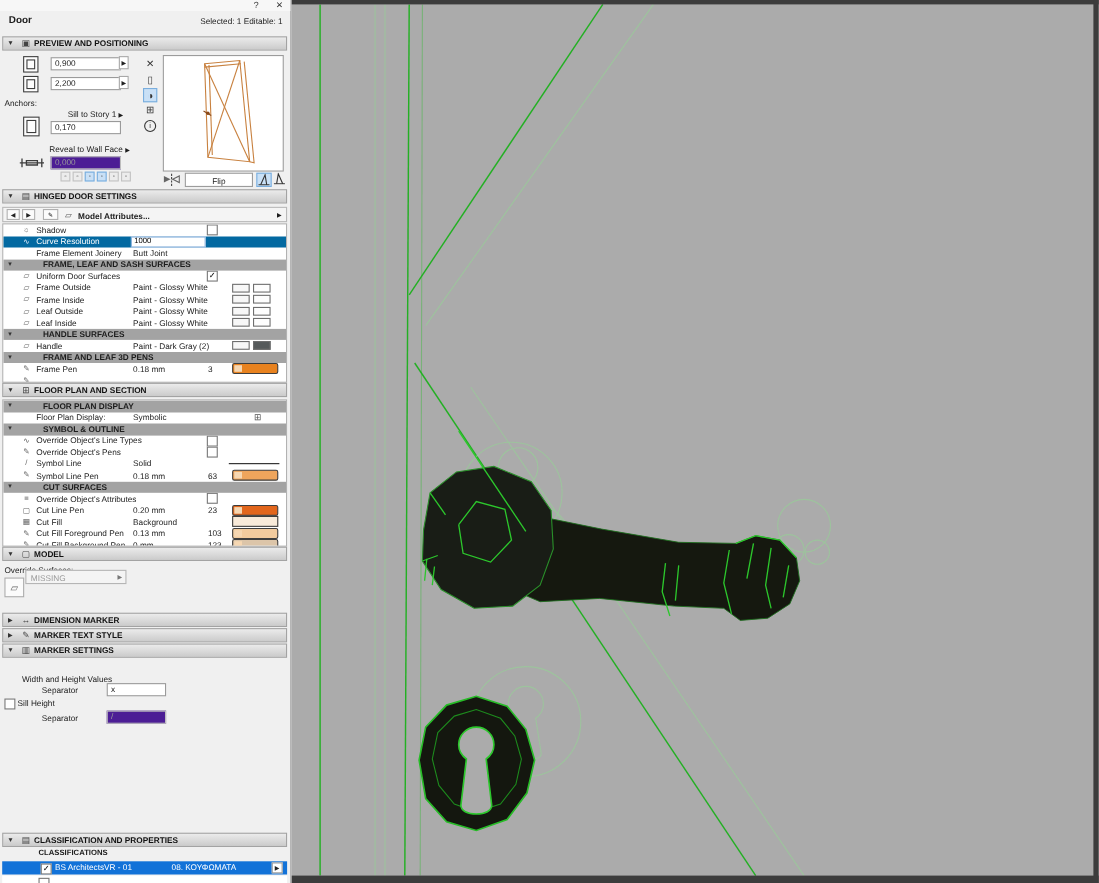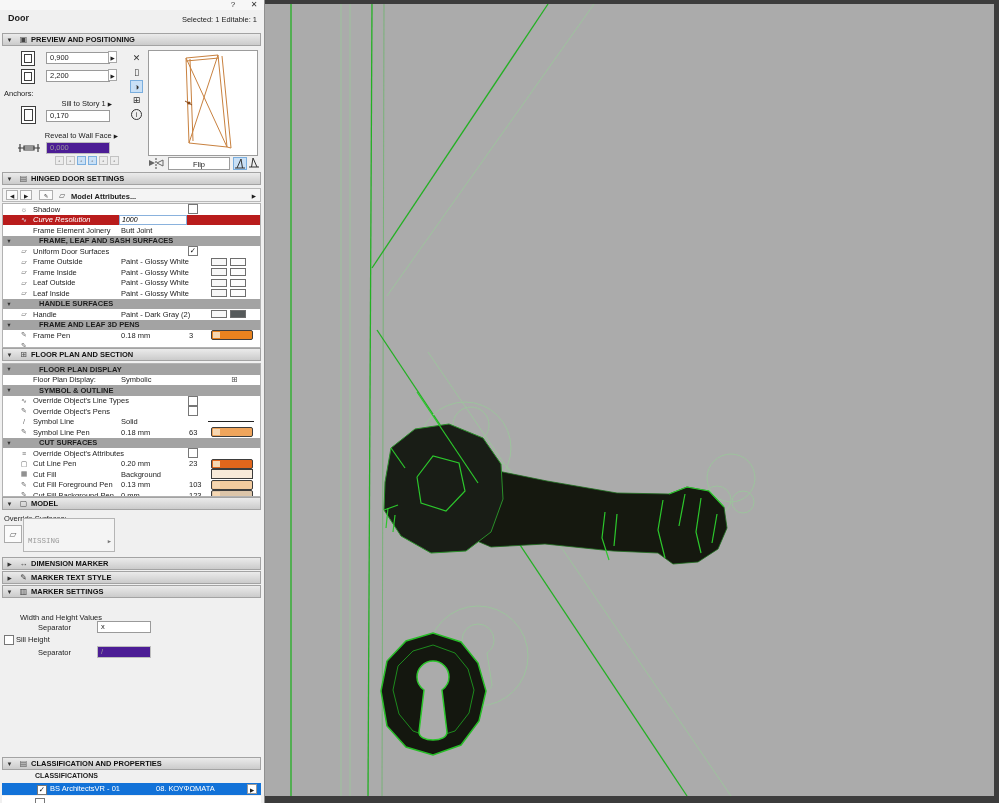--- a/index.html
+++ b/index.html
@@ -31,21 +31,21 @@
   .viewicon.on{background:#c9e0f6;border:1px solid #7aaede;box-sizing:border-box;}
   .prevbox{position:absolute;left:148px;top:50px;width:110px;height:106px;background:#fff;border:1px solid #9c9c9c;box-sizing:border-box;}
   .flipbtn{position:absolute;left:168px;top:157px;width:62px;height:13px;background:#fff;border:1px solid #9c9c9c;text-align:center;font-size:7.5px;line-height:13px;box-sizing:border-box;}
   .swingico{position:absolute;top:157px;width:14px;height:13px;box-sizing:border-box;}
   .swingico.on{background:#c9e0f6;border:1px solid #7aaede;}
   .ptoolbar{position:absolute;left:2px;top:188px;width:259px;height:14px;background:#f4f4f4;border:1px solid #b9b9b9;box-sizing:border-box;}
   .tbtn{position:absolute;top:1px;width:12px;height:10px;border:1px solid #b0b0b0;background:#fbfbfb;font-size:5.5px;text-align:center;line-height:10px;color:#222;box-sizing:border-box;}
   .plist{position:absolute;left:2px;width:259px;background:#fff;border:1px solid #b2b2b2;overflow:hidden;box-sizing:border-box;}
   .prow{position:relative;display:flex;align-items:center;height:10.5px;font-size:7.5px;color:#1c1c1c;flex:none;}
   .phead{background:#a3a3a3;font-weight:bold;}
-  .psel{background:#b91c1c;color:#fff;font-style:italic;}
+  .psel{background:#0369a1;color:#fff;}
   .pexp{width:12px;text-align:center;font-size:5.5px;color:#333;flex:none;}
   .picon{width:18px;text-align:center;font-size:7px;color:#666;flex:none;}
   .psel .picon{color:#dce9f8;}
   .phlabel{font-weight:bold;margin-left:24px;}
   .plabel{white-space:nowrap;}
   .pvalue{position:absolute;left:118px;white-space:nowrap;}
   .pnum{position:absolute;left:186px;}
   .pinput{position:absolute;left:116px;width:64px;height:8px;background:#fff;border:1px solid #8ab2dd;color:#000;font-size:7px;line-height:8px;padding-left:2px;}
   .pcb{position:absolute;left:185px;width:8px;height:8px;border:1px solid #777;background:#fff;font-size:7.5px;line-height:8px;text-align:center;color:#111;box-sizing:content-box;}
   .ppen{position:absolute;left:208px;width:40px;height:8px;border:1px solid #3d3d3d;border-radius:2px;}
@@ -378,21 +378,21 @@
         </div>
       </div>
 
     <div class="secbar" style="top:497px;">
       <span class="secarrow">▼</span>
       <span class="secicon">▢</span>
       <span>MODEL</span>
     </div>
     <div class="lbl" style="left:4px;top:514px;">Override Surfaces:</div>
     <div class="abs" style="left:4px;top:525px;width:16px;height:16px;border:1px solid #ababab;background:#fbfbfb;text-align:center;line-height:16px;font-size:9px;color:#666;">▱</div>
-    <div class="dd" style="left:23px;top:518px;width:92px;height:13px;line-height:13px;padding:16px 4px;font-family:Liberation Mono, monospace;">
+    <div class="dd" style="left:23px;top:518px;width:92px;height:13px;line-height:13px;padding:0 4px;">
       <span>MISSING</span>
       <span class="abs" style="right:3px;font-size:5.5px;color:#777;">▶</span>
     </div>
 
     <div class="secbar collbar" style="top:557px;">
       <span class="secarrow">▶</span>
       <span class="secicon">↔</span>
       <span>DIMENSION MARKER</span>
     </div>
     <div class="secbar collbar" style="top:571px;">

